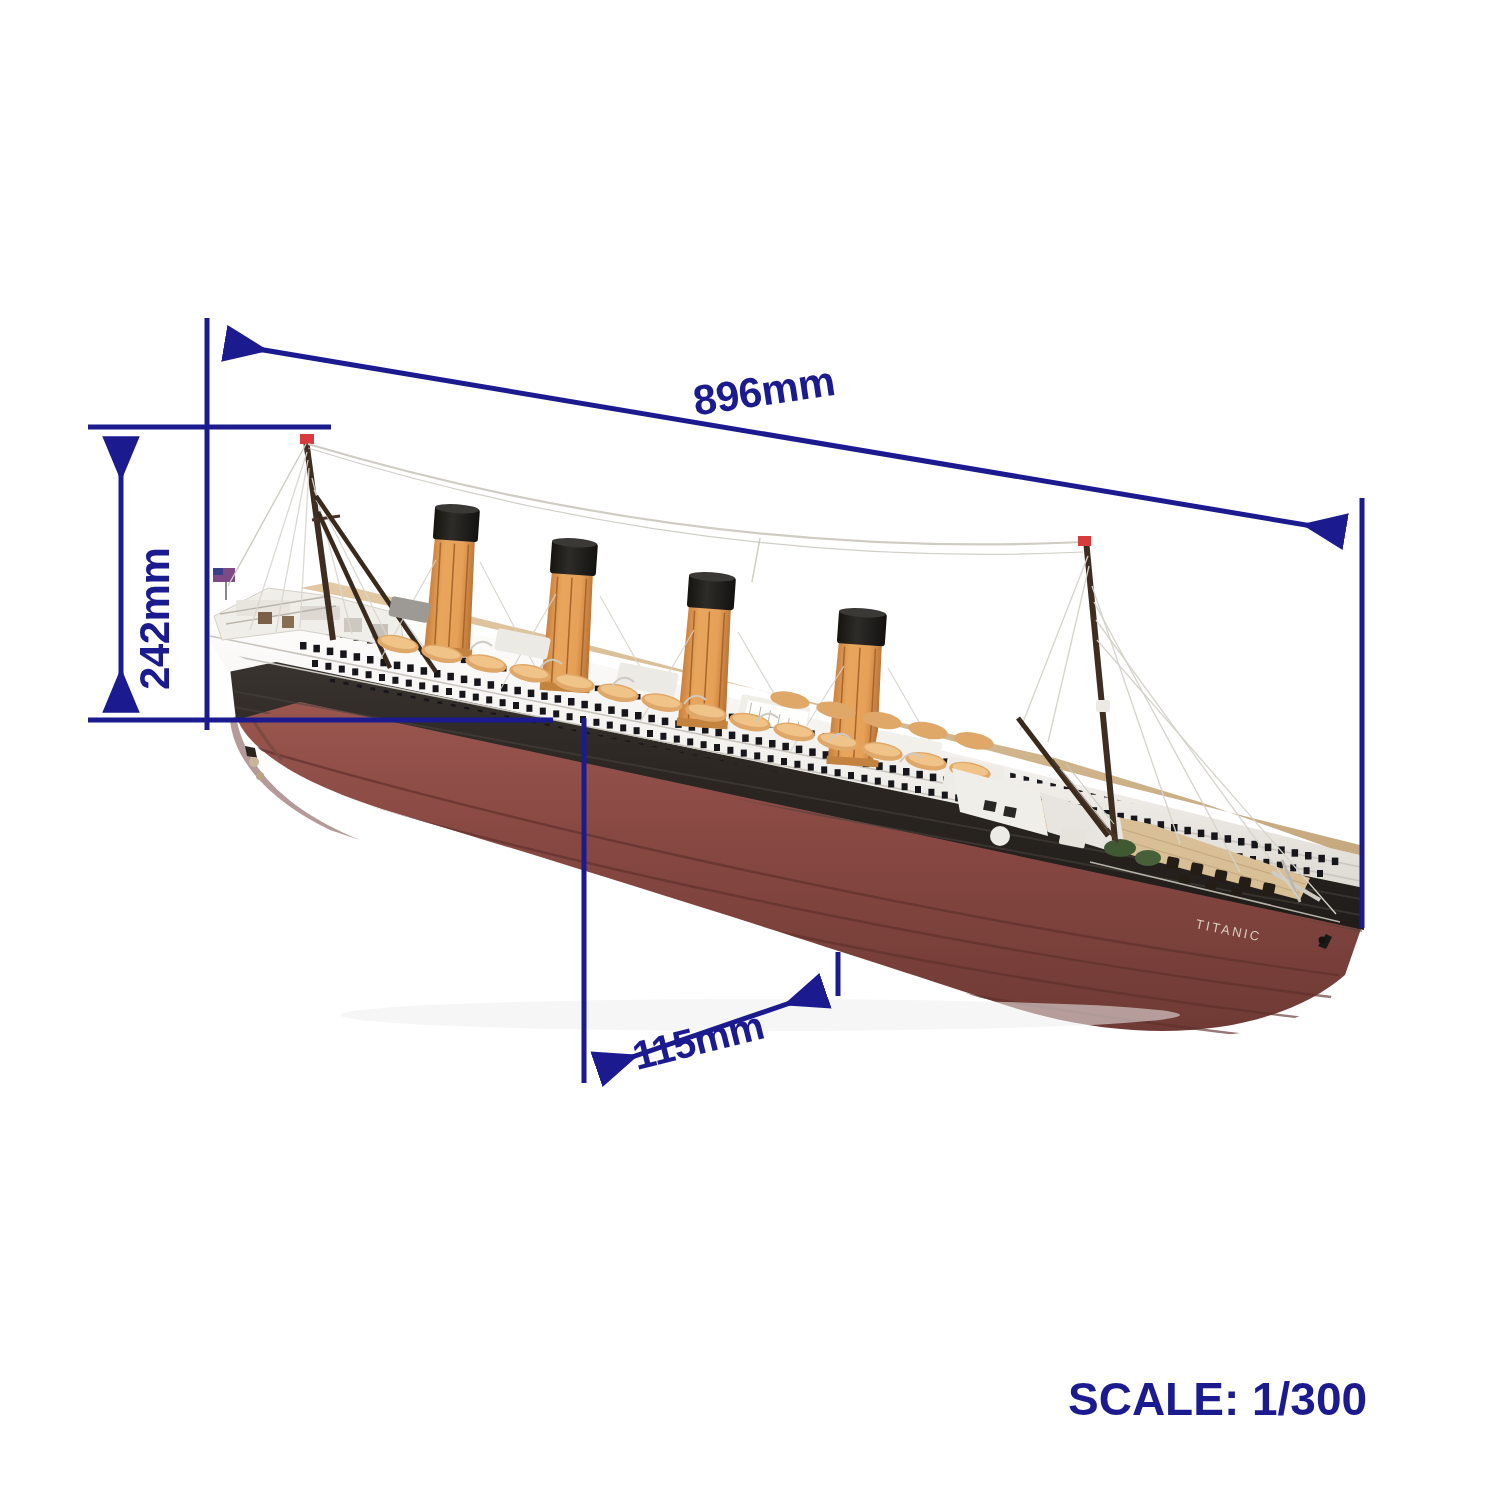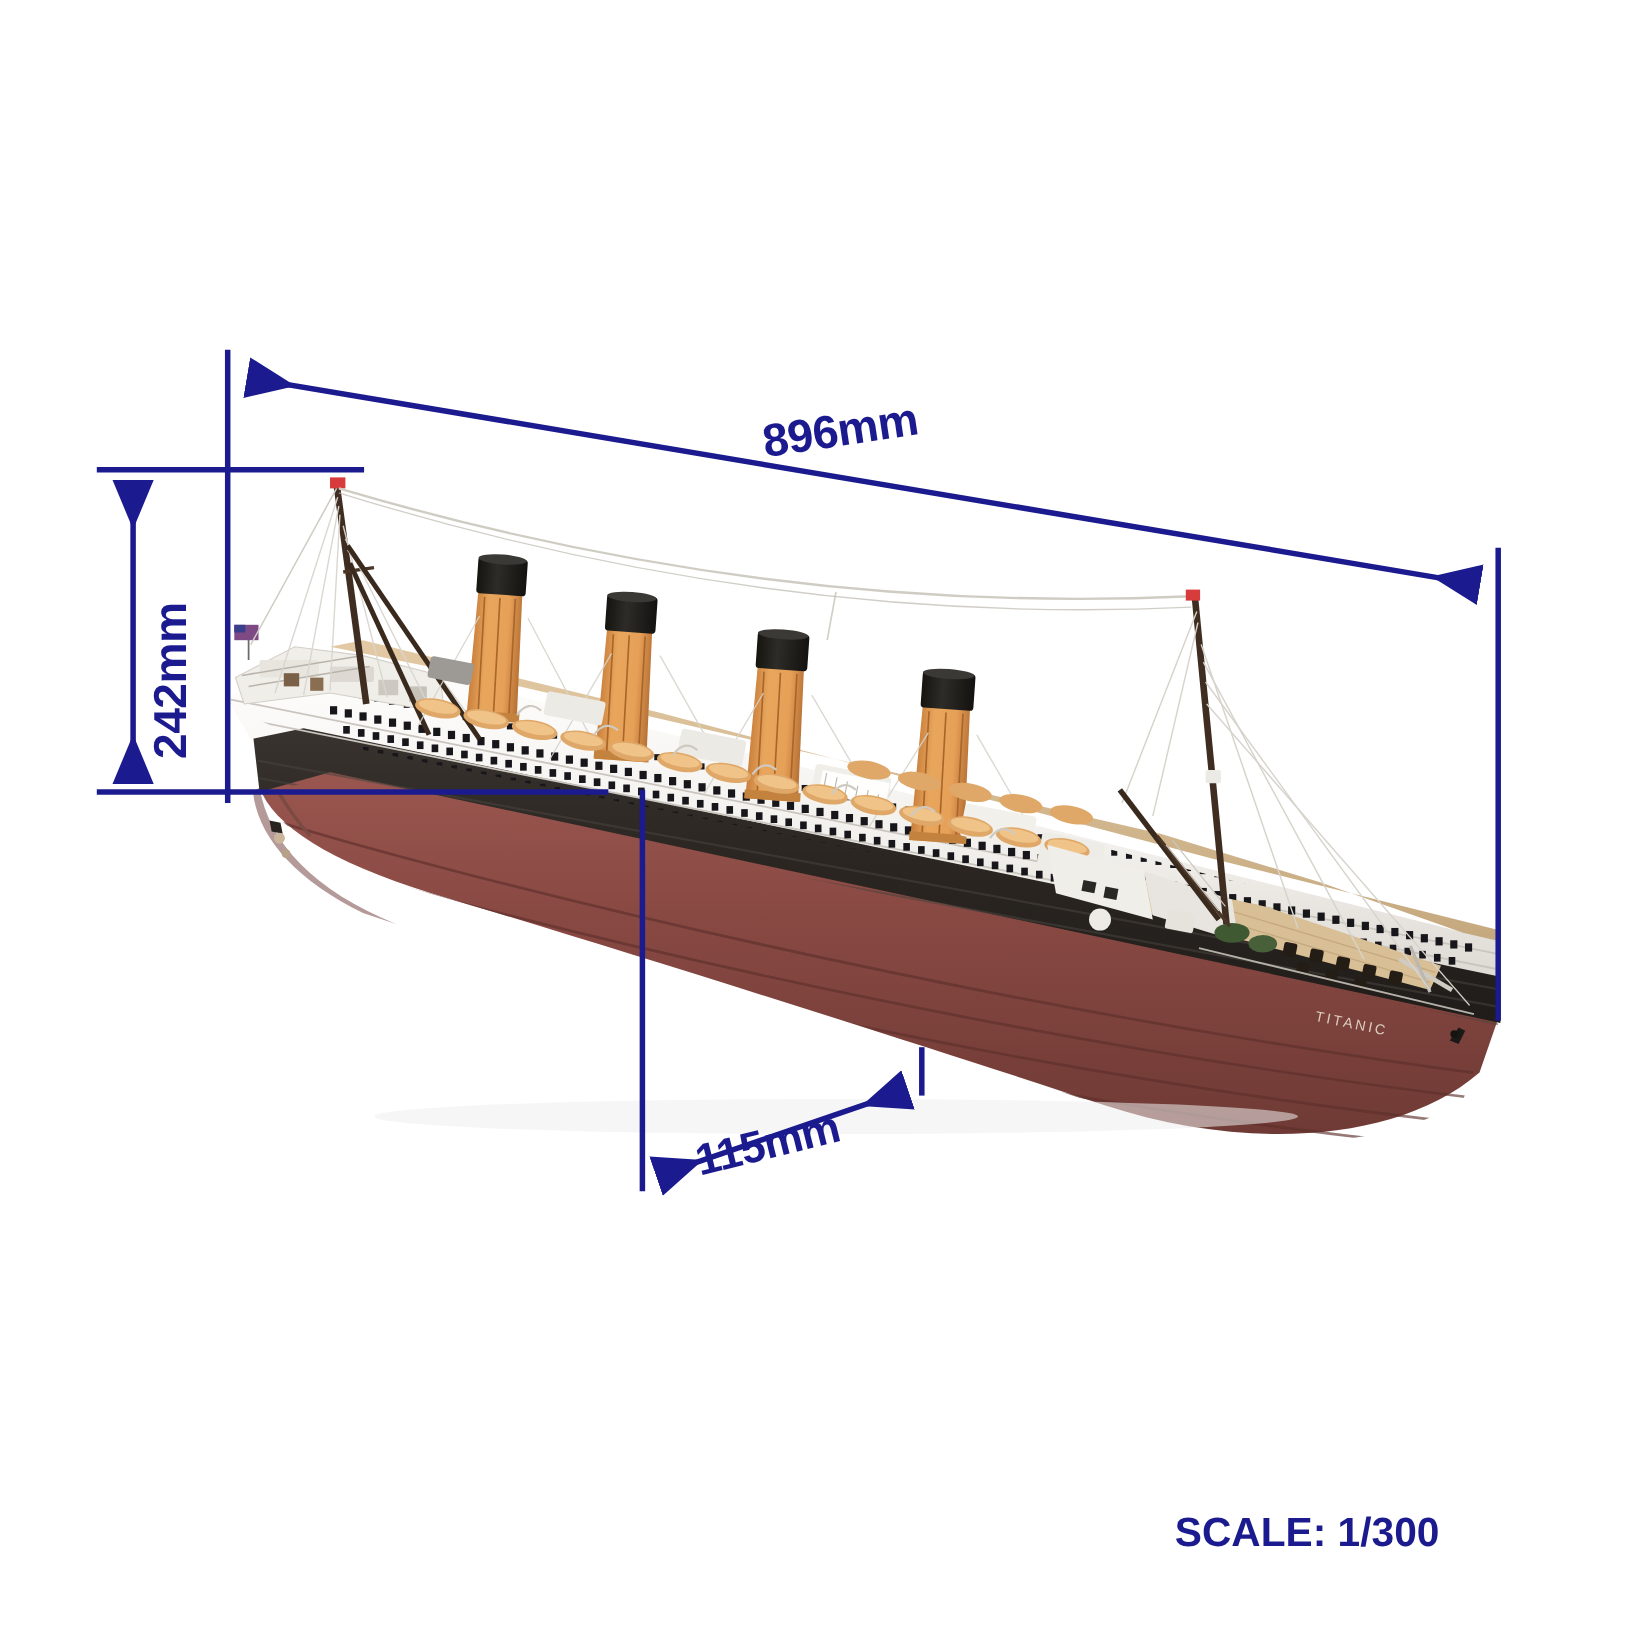--- a/index.html
+++ b/index.html
@@ -49,21 +49,21 @@
   #label-width {
     left: 628px;
     top: 1035px;
     font-size: 40px;
     transform: rotate(-14deg);
     transform-origin: left top;
   }
   #label-scale {
     left: 1068px;
     top: 1372px;
-    font-size: 37px;
+    font-size: 46px;
     letter-spacing: 0px;
   }
 </style>
 </head>
 <body>
 
 <div id="stage">
 
   <svg id="photo-layer" viewBox="0 0 1500 1500">
     <defs>

